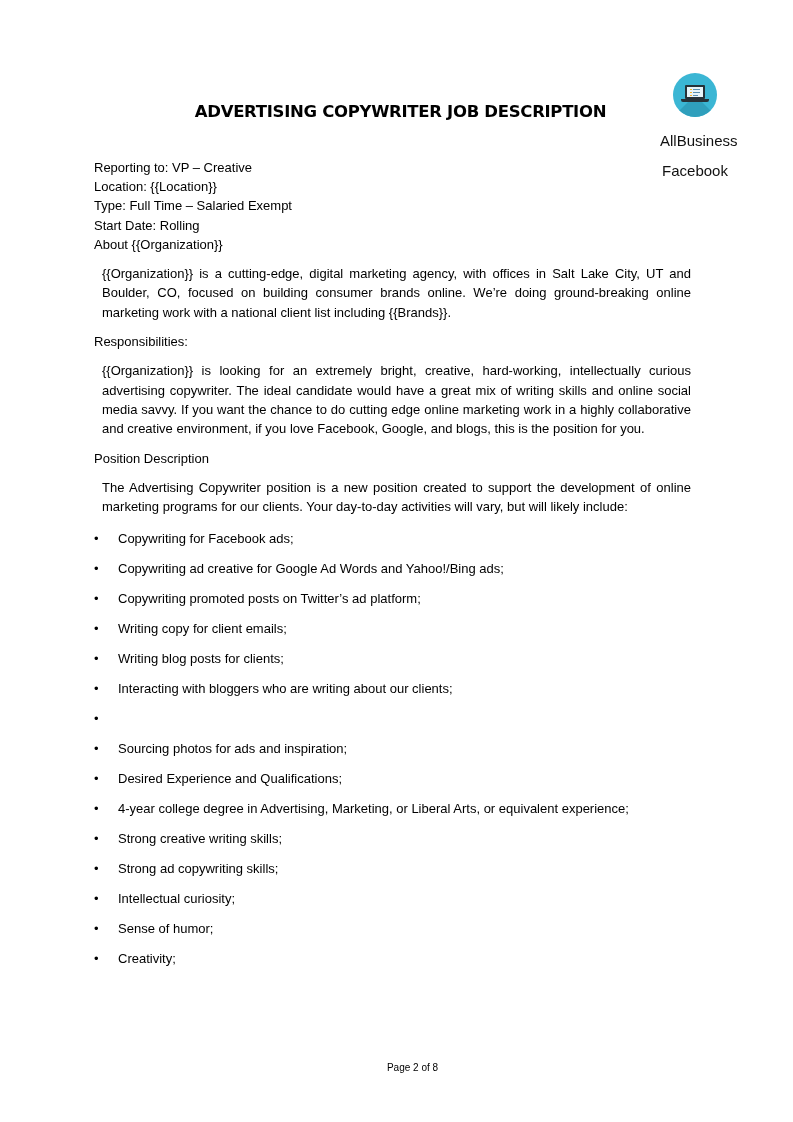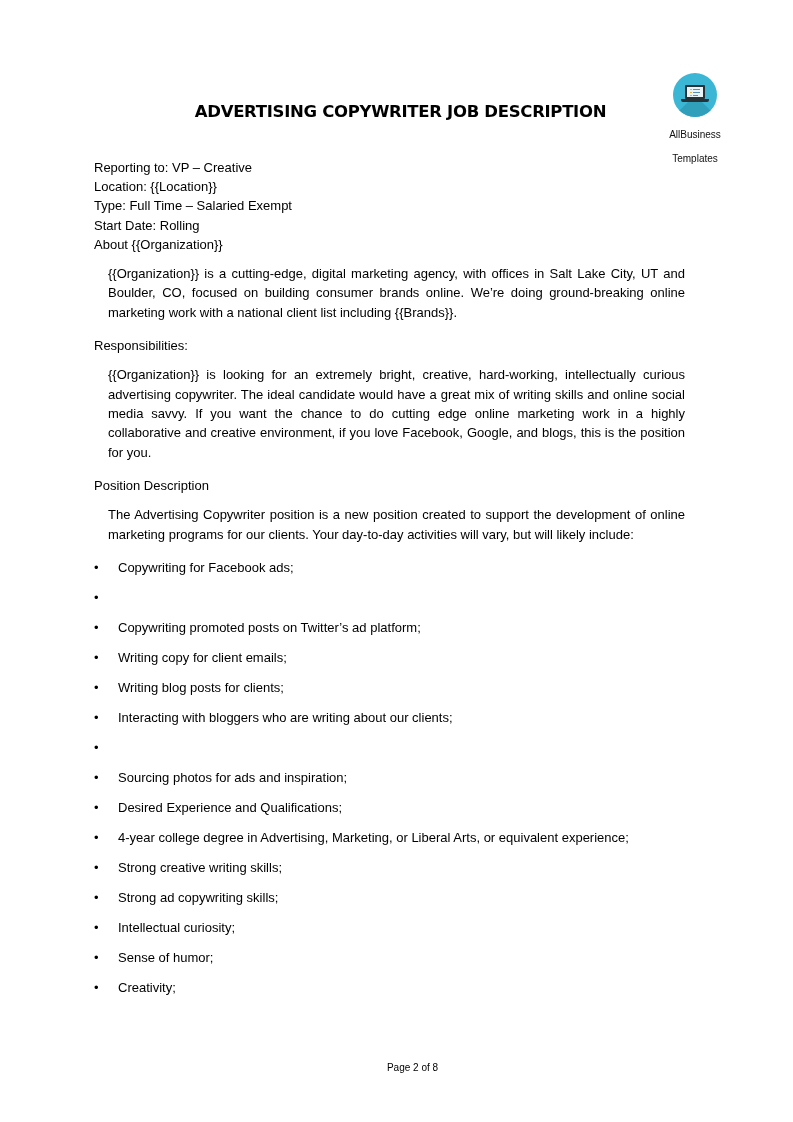--- a/index.html
+++ b/index.html
@@ -6,26 +6,26 @@
     body { width: 793px; height: 1122px; position: relative; overflow: hidden;
            font-family: "Liberation Sans", "DejaVu Sans", sans-serif; color: #000; }
     .logo { position: absolute; left: 660px; top: 73px; width: 70px; text-align: center; }
     .logo-circle { width: 44px; height: 44px; border-radius: 50%; background: #3bb6d4; margin: 0 auto; position: relative; overflow: hidden; }
     .logo-shadow { position: absolute; left: 22px; top: 22px; width: 40px; height: 40px; background: #2f9fbc; transform: rotate(45deg); transform-origin: 0 0; }
     .laptop-screen { position: absolute; left: 12px; top: 12px; width: 20px; height: 14px; background: #263238; border-radius: 1px; }
     .laptop-screen-inner { position: absolute; left: 2px; top: 2px; width: 16px; height: 10px; background: #e8f4f8; }
     .laptop-line { position: absolute; height: 1px; background: #5a8fb0; }
     .laptop-dot { position: absolute; width: 2px; height: 1px; background: #f0b030; }
     .laptop-base { position: absolute; left: 8px; top: 26px; width: 28px; height: 3px; background: #263238; border-radius: 0 0 2px 2px; }
-    .logo-text { font-family: "Liberation Sans", sans-serif; font-size: 10px; line-height: 12px; color: #111; margin-top: 12px; }
+    .logo-text { font-family: "Liberation Sans", sans-serif; font-size: 15px; line-height: 12px; color: #111; margin-top: 18px; }
     .title { position: absolute; left: 4px; width: 793px; top: 102px; text-align: center;
              font-family: "DejaVu Sans", sans-serif; font-weight: bold; font-size: 16.5px; letter-spacing: -0.3px; }
     .content { position: absolute; left: 94px; width: 605px; top: 158px; font-size: 13px; }
     .meta-line { line-height: 19.2px; height: 19.2px; white-space: nowrap; }
-    .para { text-align: justify; line-height: 19.4px; margin: 14px; }
+    .para { text-align: justify; line-height: 19.4px; margin: 8px; }
     .heading { font-weight: normal; line-height: 19px; margin: 0; }
     .bullets { list-style: none; margin: 0; padding: 0; }
     .bullet { position: relative; height: 30px; line-height: 19px; padding-left: 24px; white-space: nowrap; }
     .bullet-dot { position: absolute; left: 0; top: 0; }
     .footer { position: absolute; left: 16px; width: 793px; top: 1062px; text-align: center; font-size: 10px; }
   </style>
 </head>
 <body>
 
 <div class="logo">
@@ -37,21 +37,21 @@
         <div class="laptop-line" style="left:6px;top:2px;width:7px"></div>
         <div class="laptop-dot" style="left:3px;top:5px"></div>
         <div class="laptop-line" style="left:6px;top:5px;width:7px"></div>
         <div class="laptop-dot" style="left:3px;top:8px"></div>
         <div class="laptop-line" style="left:6px;top:8px;width:5px"></div>
       </div>
     </div>
     <div class="laptop-base"></div>
   </div>
   <div class="logo-text">AllBusiness</div>
-  <div class="logo-text">Templates</div>
+  <div class="logo-text">Facebook</div>
 </div>
 
 <div class="title">ADVERTISING COPYWRITER JOB DESCRIPTION</div>
 
 <div class="content">
   <div>
     <div class="meta-line">Reporting to: VP – Creative</div>
     <div class="meta-line">Location: {{Location}}</div>
     <div class="meta-line">Type: Full Time – Salaried Exempt</div>
     <div class="meta-line">Start Date: Rolling</div>
@@ -63,21 +63,21 @@
   <p class="heading" style="margin-top:10px">Responsibilities:</p>
 
   <p class="para" style="margin-top:10px">{{Organization}} is looking for an extremely bright, creative, hard-working, intellectually curious advertising copywriter. The ideal candidate would have a great mix of writing skills and online social media savvy. If you want the chance to do cutting edge online marketing work in a highly collaborative and creative environment, if you love Facebook, Google, and blogs, this is the position for you.</p>
 
   <p class="heading" style="margin-top:10px">Position Description</p>
 
   <p class="para" style="margin-top:10px">The Advertising Copywriter position is a new position created to support the development of online marketing programs for our clients. Your day-to-day activities will vary, but will likely include:</p>
 
   <ul class="bullets" style="margin-top:12px">
     <li class="bullet"><span class="bullet-dot">•</span><span>Copywriting for Facebook ads;</span></li>
-    <li class="bullet"><span class="bullet-dot">•</span></li>
+    <li class="bullet"><span class="bullet-dot">•</span><span>Copywriting ad creative for Google Ad Words and Yahoo!/Bing ads;</span></li>
     <li class="bullet"><span class="bullet-dot">•</span><span>Copywriting promoted posts on Twitter’s ad platform;</span></li>
     <li class="bullet"><span class="bullet-dot">•</span><span>Writing copy for client emails;</span></li>
     <li class="bullet"><span class="bullet-dot">•</span><span>Writing blog posts for clients;</span></li>
     <li class="bullet"><span class="bullet-dot">•</span><span>Interacting with bloggers who are writing about our clients;</span></li>
     <li class="bullet"><span class="bullet-dot">•</span></li>
     <li class="bullet"><span class="bullet-dot">•</span><span>Sourcing photos for ads and inspiration;</span></li>
     <li class="bullet"><span class="bullet-dot">•</span><span>Desired Experience and Qualifications;</span></li>
     <li class="bullet"><span class="bullet-dot">•</span><span>4-year college degree in Advertising, Marketing, or Liberal Arts, or equivalent experience;</span></li>
     <li class="bullet"><span class="bullet-dot">•</span><span>Strong creative writing skills;</span></li>
     <li class="bullet"><span class="bullet-dot">•</span><span>Strong ad copywriting skills;</span></li>

